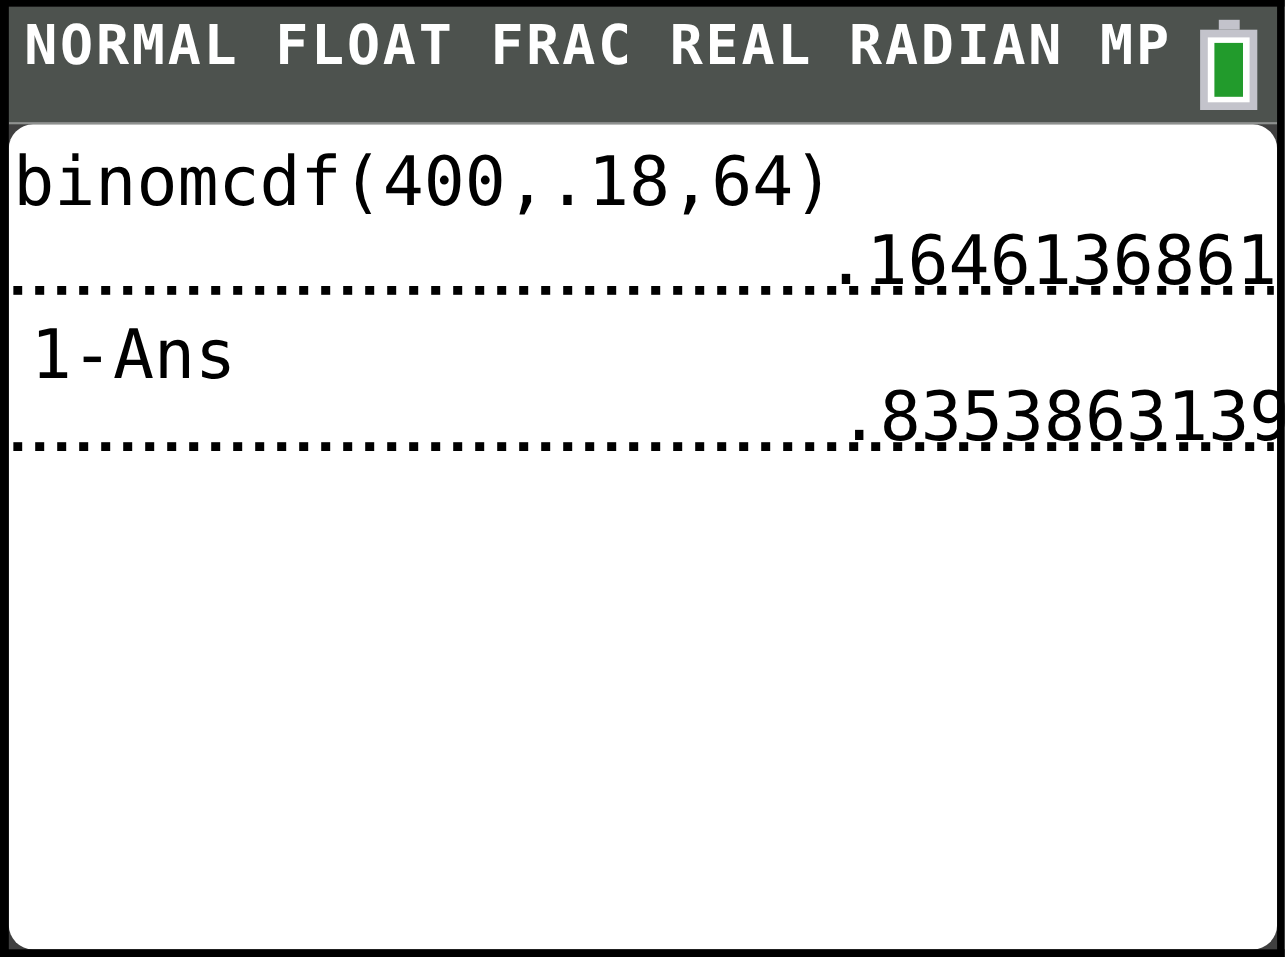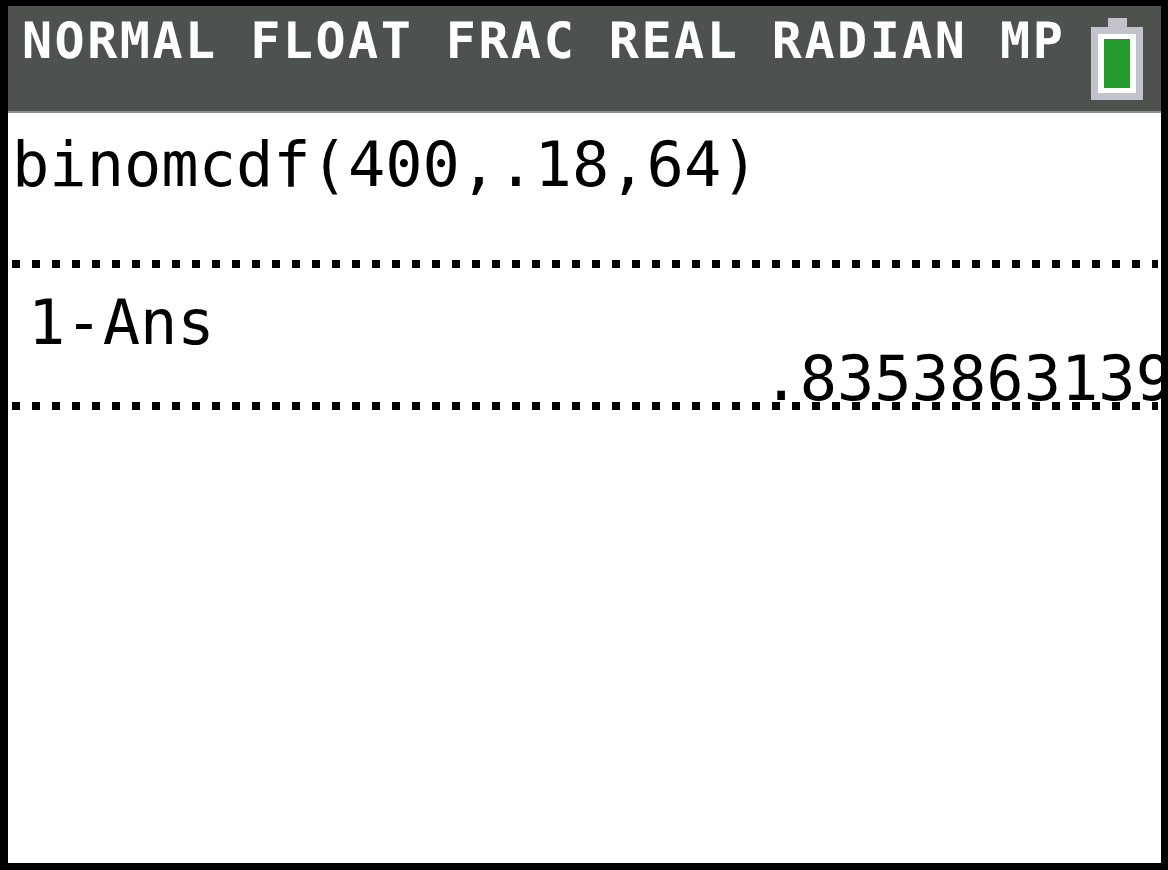--- a/index.html
+++ b/index.html
@@ -112,20 +112,21 @@
 
   
   #body {
     position: absolute;
     left: 8px;
     top: 113px;
     width: 1153px;
     height: 750px;
     background: #ffffff;
     z-index: 5;
+    border-radius: 22px;
   }
 
   .hs-row {
     position: absolute;
     left: 0;
     width: 1153px;
     height: 72px;
     white-space: pre;
     color: #000000;
     font-family: "DejaVu Sans Mono", monospace;
@@ -162,20 +163,21 @@
       <div class="bat-gap"></div>
       <div class="bat-fill"></div>
     </div>
   </div>
   <div id="statusbar-underline"></div>
 
   <div id="body">
 
     <div class="hs-row hs-entry" style="top:16px;">binomcdf(400,.18,64)</div>
 
+    <div class="hs-row hs-ans" style="top:88px;">.1646136861</div>
 
     <div class="hs-sep" style="top:147px;"></div>
 
     <div class="hs-row hs-entry" style="top:174px;margin-left:16px;">1-Ans</div>
 
     <div class="hs-row hs-ans" style="top:230px;padding-left:12px;">.8353863139</div>
 
     <div class="hs-sep" style="top:289px;"></div>
 
   </div>

